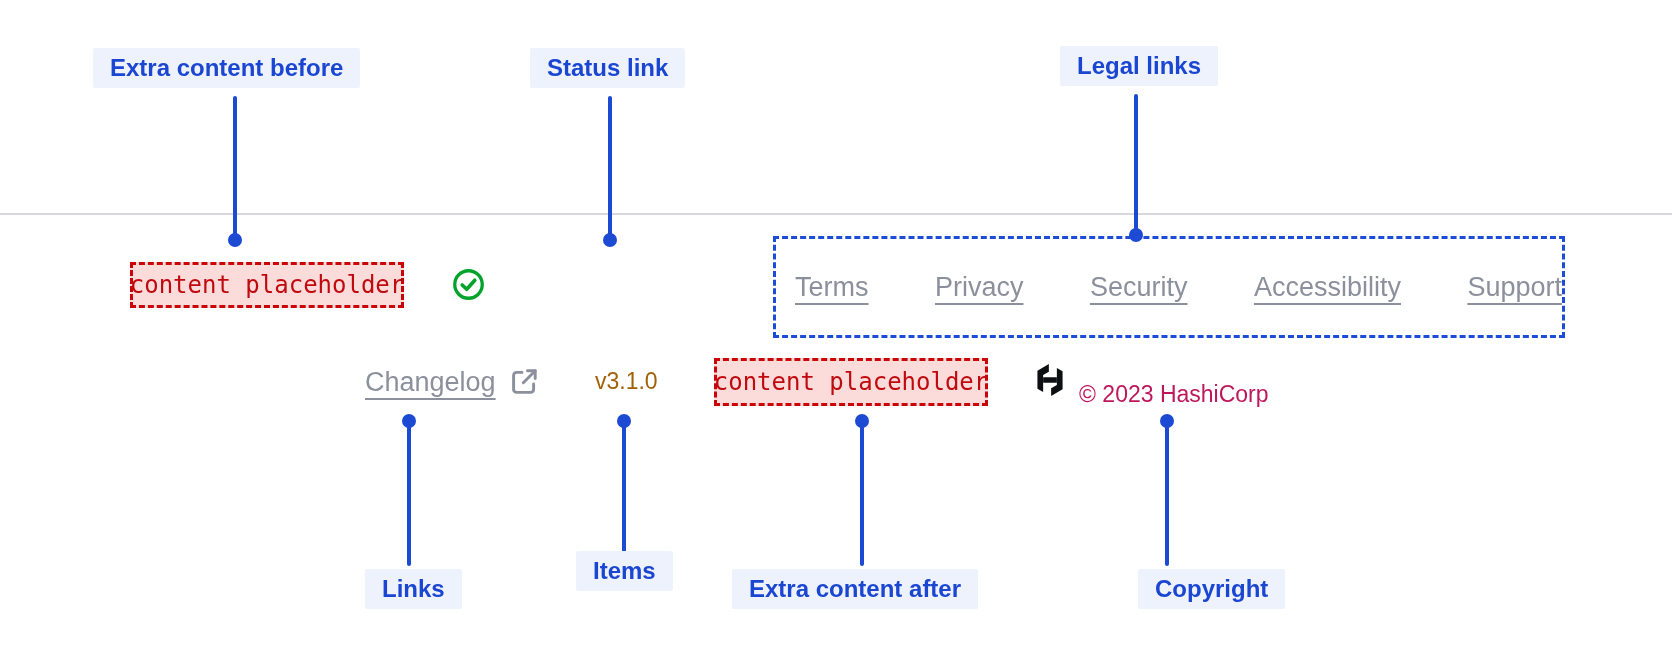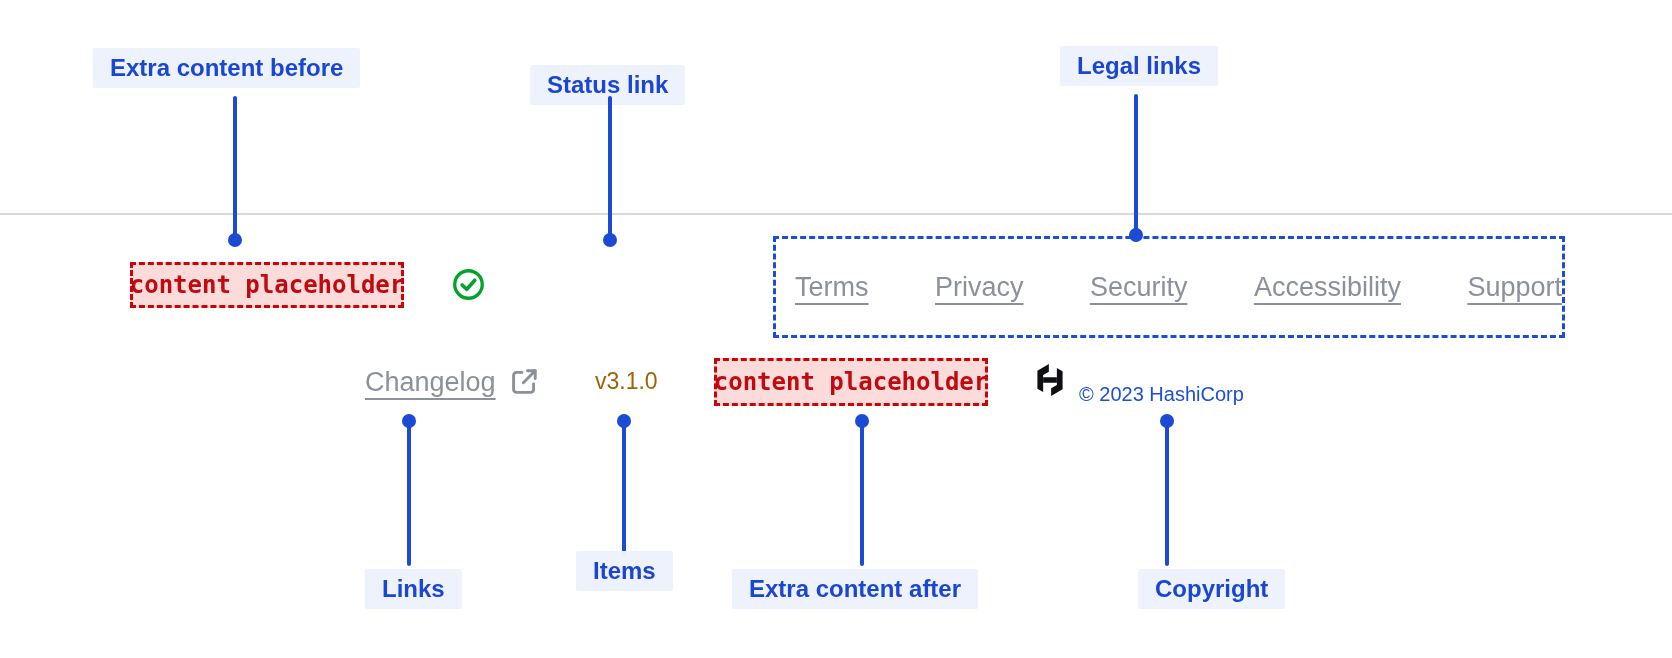--- a/index.html
+++ b/index.html
@@ -11,42 +11,42 @@
 
   
   .pill { position:absolute; background:#edf2fd; color:#1b46d2; font-size:24px; font-weight:600;
           line-height:28px; padding:6px 17px; border-radius:2px; white-space:nowrap; }
   .cline { position:absolute; width:4px; background:#1c4ad2; border-radius:2px; }
   .cdot  { position:absolute; width:14px; height:14px; border-radius:50%; background:#1c4ad2; }
 
   
   .red-box { position:absolute; background:#fcdbdb; border:3px dashed #cb0408; color:#c00a0f;
              font-family:"DejaVu Sans Mono","Liberation Mono",monospace; font-size:24px;
-             display:flex; align-items:center; justify-content:center; white-space:nowrap;font-weight:bold; }
+             display:flex; align-items:center; justify-content:center; white-space:nowrap; }
   .group { position:absolute; display:flex; align-items:center; }
   .gray-link { color:#8c909c; font-size:27px; text-decoration:underline;
                text-decoration-thickness:2px; text-underline-offset:7px; white-space:nowrap; cursor:pointer; }
   .legal-box { position:absolute; left:773px; top:236px; width:792px; height:102px;
                border:3px dashed #1d4cd8; display:flex; align-items:center; gap:54px; padding-left:19px;justify-content:space-between; }
   .version { position:absolute; left:595px; top:368px; color:#a16207; font-size:23px; }
-  .copyright-text { color:#1d4ed8; font-size:20px; white-space:nowrap;margin-top:28px; }
+  .copyright-text { color:#be185d; font-size:23px; white-space:nowrap;margin-top:28px; }
   .icon { display:inline-flex; flex:none; }
 </style>
 </head>
 <body>
 
 <div class="canvas">
 
   <div class="divider"></div>
 
   <div class="pill" style="left:93px; top:48px;">Extra content before</div>
   <div class="cline" style="left:233px; top:96px; height:142px;"></div>
   <div class="cdot" style="left:228px; top:233px;"></div>
 
-  <div class="pill" style="left:530px; top:48px;margin-top:17px;">Status link</div>
+  <div class="pill" style="left:530px; top:48px;">Status link</div>
   <div class="cline" style="left:608px; top:96px; height:142px;"></div>
   <div class="cdot" style="left:603px; top:233px;"></div>
 
   <div class="pill" style="left:1060px; top:46px;">Legal links</div>
   <div class="cline" style="left:1134px; top:94px; height:136px;"></div>
   <div class="cdot" style="left:1129px; top:228px;"></div>
 
   <div class="red-box" style="left:130px; top:262px; width:274px; height:46px;">content placeholder</div>
 
   <div class="group" style="left:452px; top:267px; height:34px; gap:13px;">

